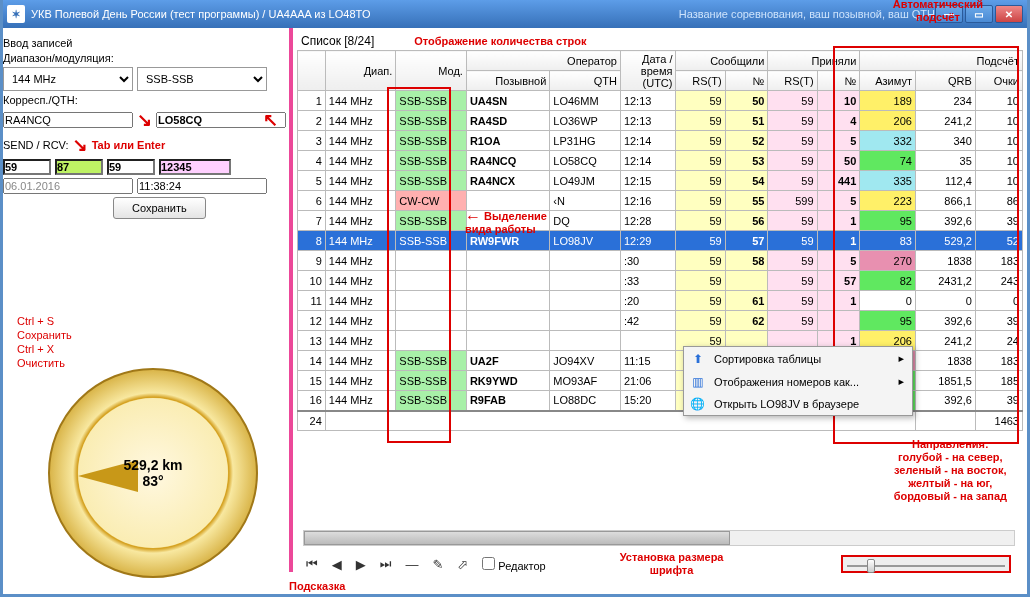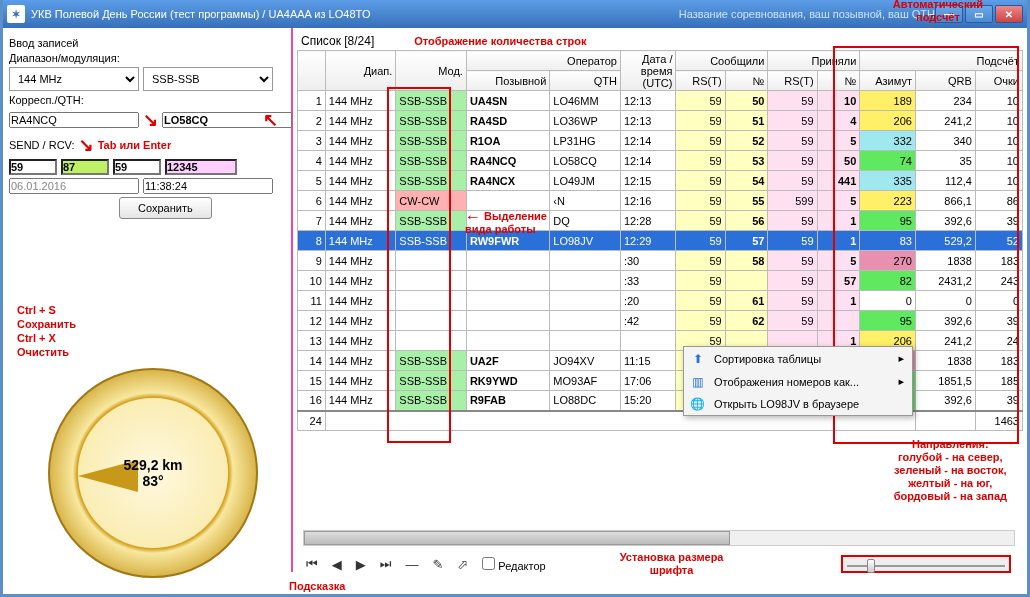--- a/index.html
+++ b/index.html
@@ -9,39 +9,39 @@
 .app-icon{width:18px;height:18px;background:#fff;margin-right:6px;border-radius:2px;display:flex;align-items:center;justify-content:center;color:#3670b8;font-weight:bold}
 .title-text{flex:1}
 .title-hint{color:#cde3fc;margin-left:20px}
 .winbtns{display:flex;gap:2px}
 .winbtn{width:28px;height:18px;background:linear-gradient(#6ba8e8,#4a8ad4);border:1px solid #2a5a9a;border-radius:2px;display:flex;align-items:center;justify-content:center;color:#fff;font-weight:bold;font-size:10px}
 .winbtn.close{background:linear-gradient(#e88,#c44)}
 .menubar{height:22px;display:flex;align-items:center;padding:0 8px;gap:14px;border-bottom:1px solid #ddd}
 .menubar span{color:#333}
 .menu-hint{color:#d00;font-weight:bold;margin-left:10px}
 .content{display:flex;height:calc(100% - 50px);position:relative}
-.leftpanel{width:290px;padding:6px 6px;border-right:2px solid #ec4899}
+.leftpanel{width:290px;padding:6px 0;border-right:4px solid #ec4899}
 .leftpanel label{display:block;margin:3px 0}
 .row{display:flex;gap:4px;margin:3px 0;align-items:center}
 select,input[type=text]{border:1px solid #999;padding:2px 4px;height:22px;background:#fff}
 select{height:24px}
 .band-sel{width:130px}
 .mod-sel{width:130px}
 .corr1{width:130px}
 .corr2{width:130px;font-weight:bold}
 .rcv-box{display:flex;gap:4px}
 .rcv-box input{width:48px;text-align:left;font-weight:bold}
 .rcv-box .s1{background:#fff}
 .rcv-box .s2{background:#bef264}
 .rcv-box .s3{background:#fff}
 .rcv-box .s4{background:#ffd0ff;width:72px}
 .date-in{width:130px;color:#888}
 .time-in{width:130px}
 .savebtn{padding:4px 18px;border:1px solid #888;background:linear-gradient(#fff,#e4e4e4);border-radius:3px;margin-left:110px}
-.shortcut{color:#d00;font-weight:bold;position:absolute;left:14px;top:275px;line-height:14px}
+.shortcut{color:#d00;font-weight:normal;position:absolute;left:14px;top:286px;line-height:14px}
 .compass{position:absolute;left:45px;top:340px;width:210px;height:210px;border-radius:50%;background:radial-gradient(circle,#ffe88a 0%,#e8c040 40%,#f8e078 50%,#d4a020 52%,#f8e8a0 55%,#c89818 80%,#f0d868 100%);border:2px solid #a07818;display:flex;align-items:center;justify-content:center;flex-direction:column}
 .compass-inner{width:150px;height:150px;border-radius:50%;background:radial-gradient(circle,#fff8e0,#f8e8a0);position:relative;display:flex;align-items:center;justify-content:center;flex-direction:column}
 .compass-arrow{position:absolute;left:0;top:62px;width:0;height:0;border-top:16px solid transparent;border-bottom:16px solid transparent;border-right:60px solid #c89818}
 .compass-val{font-weight:bold;font-size:14px;z-index:2;text-align:center}
 .rightpanel{flex:1;padding:4px;position:relative}
 .listheader{display:flex;align-items:center;padding:2px 4px}
 .list-title{font-size:12px}
 .list-hint{color:#d00;font-weight:bold;margin-left:40px}
 .tbl{border-collapse:collapse;width:100%;table-layout:fixed}
 .tbl th,.tbl td{border:1px solid #bbb;padding:1px 3px;overflow:hidden;white-space:nowrap;height:20px}
@@ -396,21 +396,21 @@
               <td class="r az-m">270</td>
               <td class="r">1838</td>
               <td class="r">183</td>
             </tr>
             <tr>
               <td class="r">15</td>
               <td>144 MHz</td>
               <td class="mod-g">SSB-SSB</td>
               <td><b>RK9YWD</b></td>
               <td>MO93AF</td>
-              <td>17:06</td>
+              <td>21:06</td>
               <td class="r rst-y"></td>
               <td class="r rst-y"><b></b></td>
               <td class="r no-p"></td>
               <td class="r no-p"><b>5</b></td>
               <td class="r az-g">96</td>
               <td class="r">1851,5</td>
               <td class="r">185</td>
             </tr>
             <tr>
               <td class="r">16</td>

